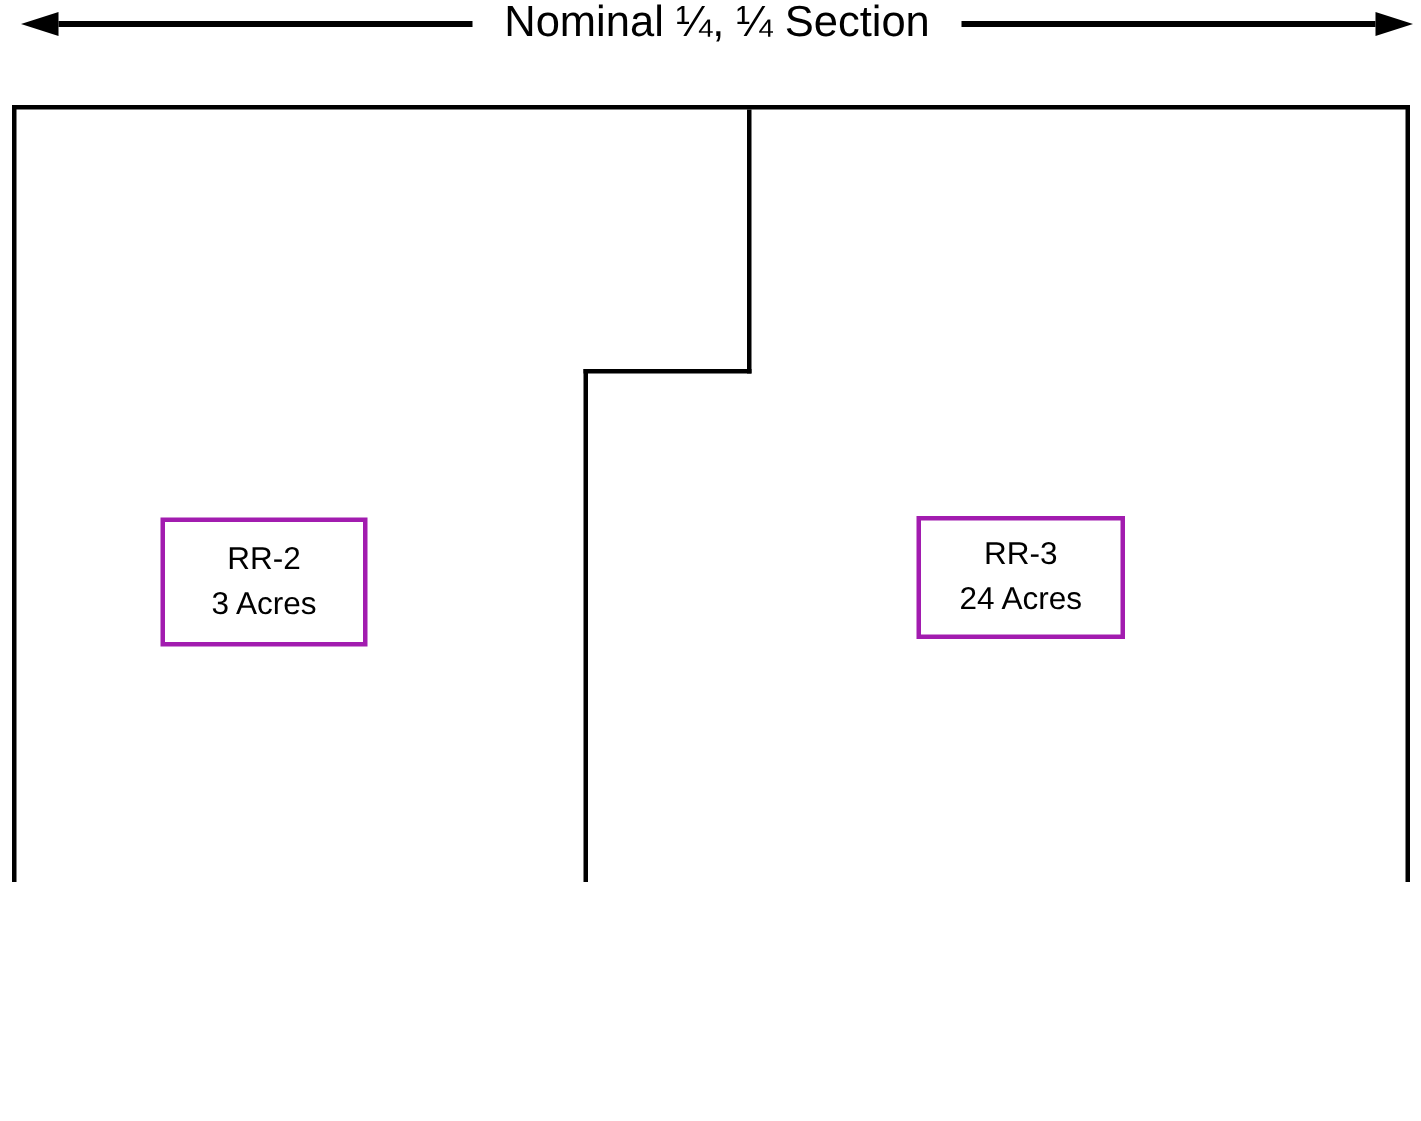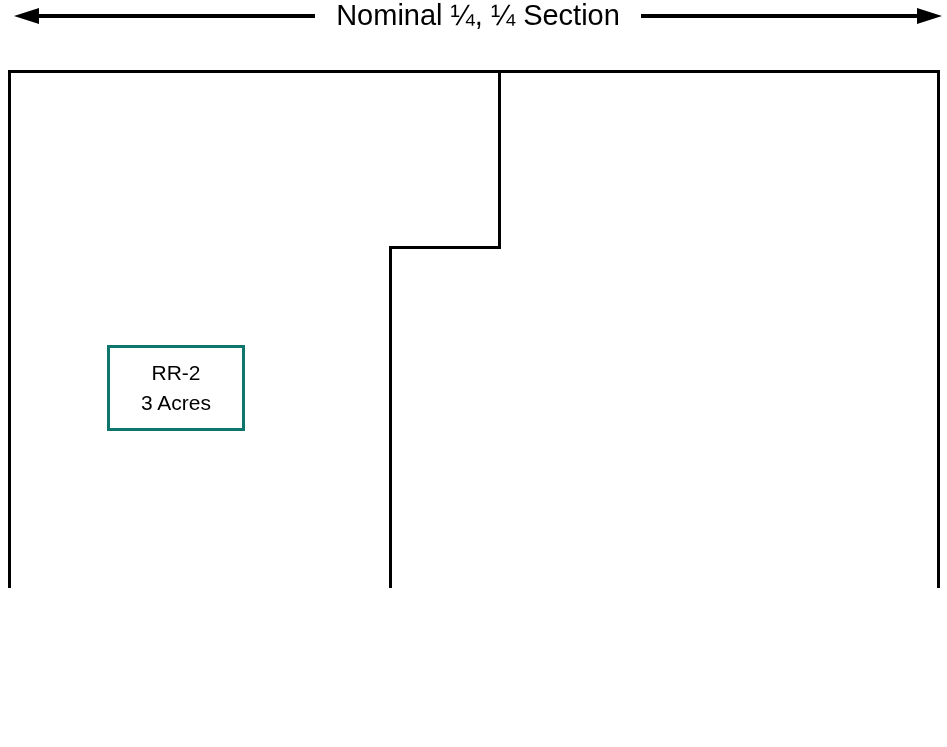--- a/index.html
+++ b/index.html
@@ -62,21 +62,21 @@
 
   
   .divider { position: absolute; background: #000000; }
   .seg-top    { left: 487px; top: 0;     width: 3px;   height: 176px; }
   .seg-jog    { left: 378px; top: 173px; width: 112px; height: 3px;   }
   .seg-bottom { left: 378px; top: 173px; width: 3px;   bottom: 0;     }
 
   
   .parcel-label {
     position: absolute;
-    border: 3px solid #0f766e;
+    border: 3px solid #a21caf;
     box-sizing: border-box;
     background: #ffffff;
     display: flex;
     flex-direction: column;
     align-items: center;
     justify-content: center;
     text-align: center;
     font-size: 21px;
     line-height: 30px;
     white-space: nowrap;
@@ -100,15 +100,19 @@
   <div class="section-rect">
     <div class="divider seg-top"></div>
     <div class="divider seg-jog"></div>
     <div class="divider seg-bottom"></div>
 
     <div class="parcel-label rr2">
       <div>RR-2</div>
       <div>3 Acres</div>
     </div>
 
+    <div class="parcel-label rr3">
+      <div>RR-3</div>
+      <div>24 Acres</div>
+    </div>
   </div>
 
 </div>
 
 </body></html>

